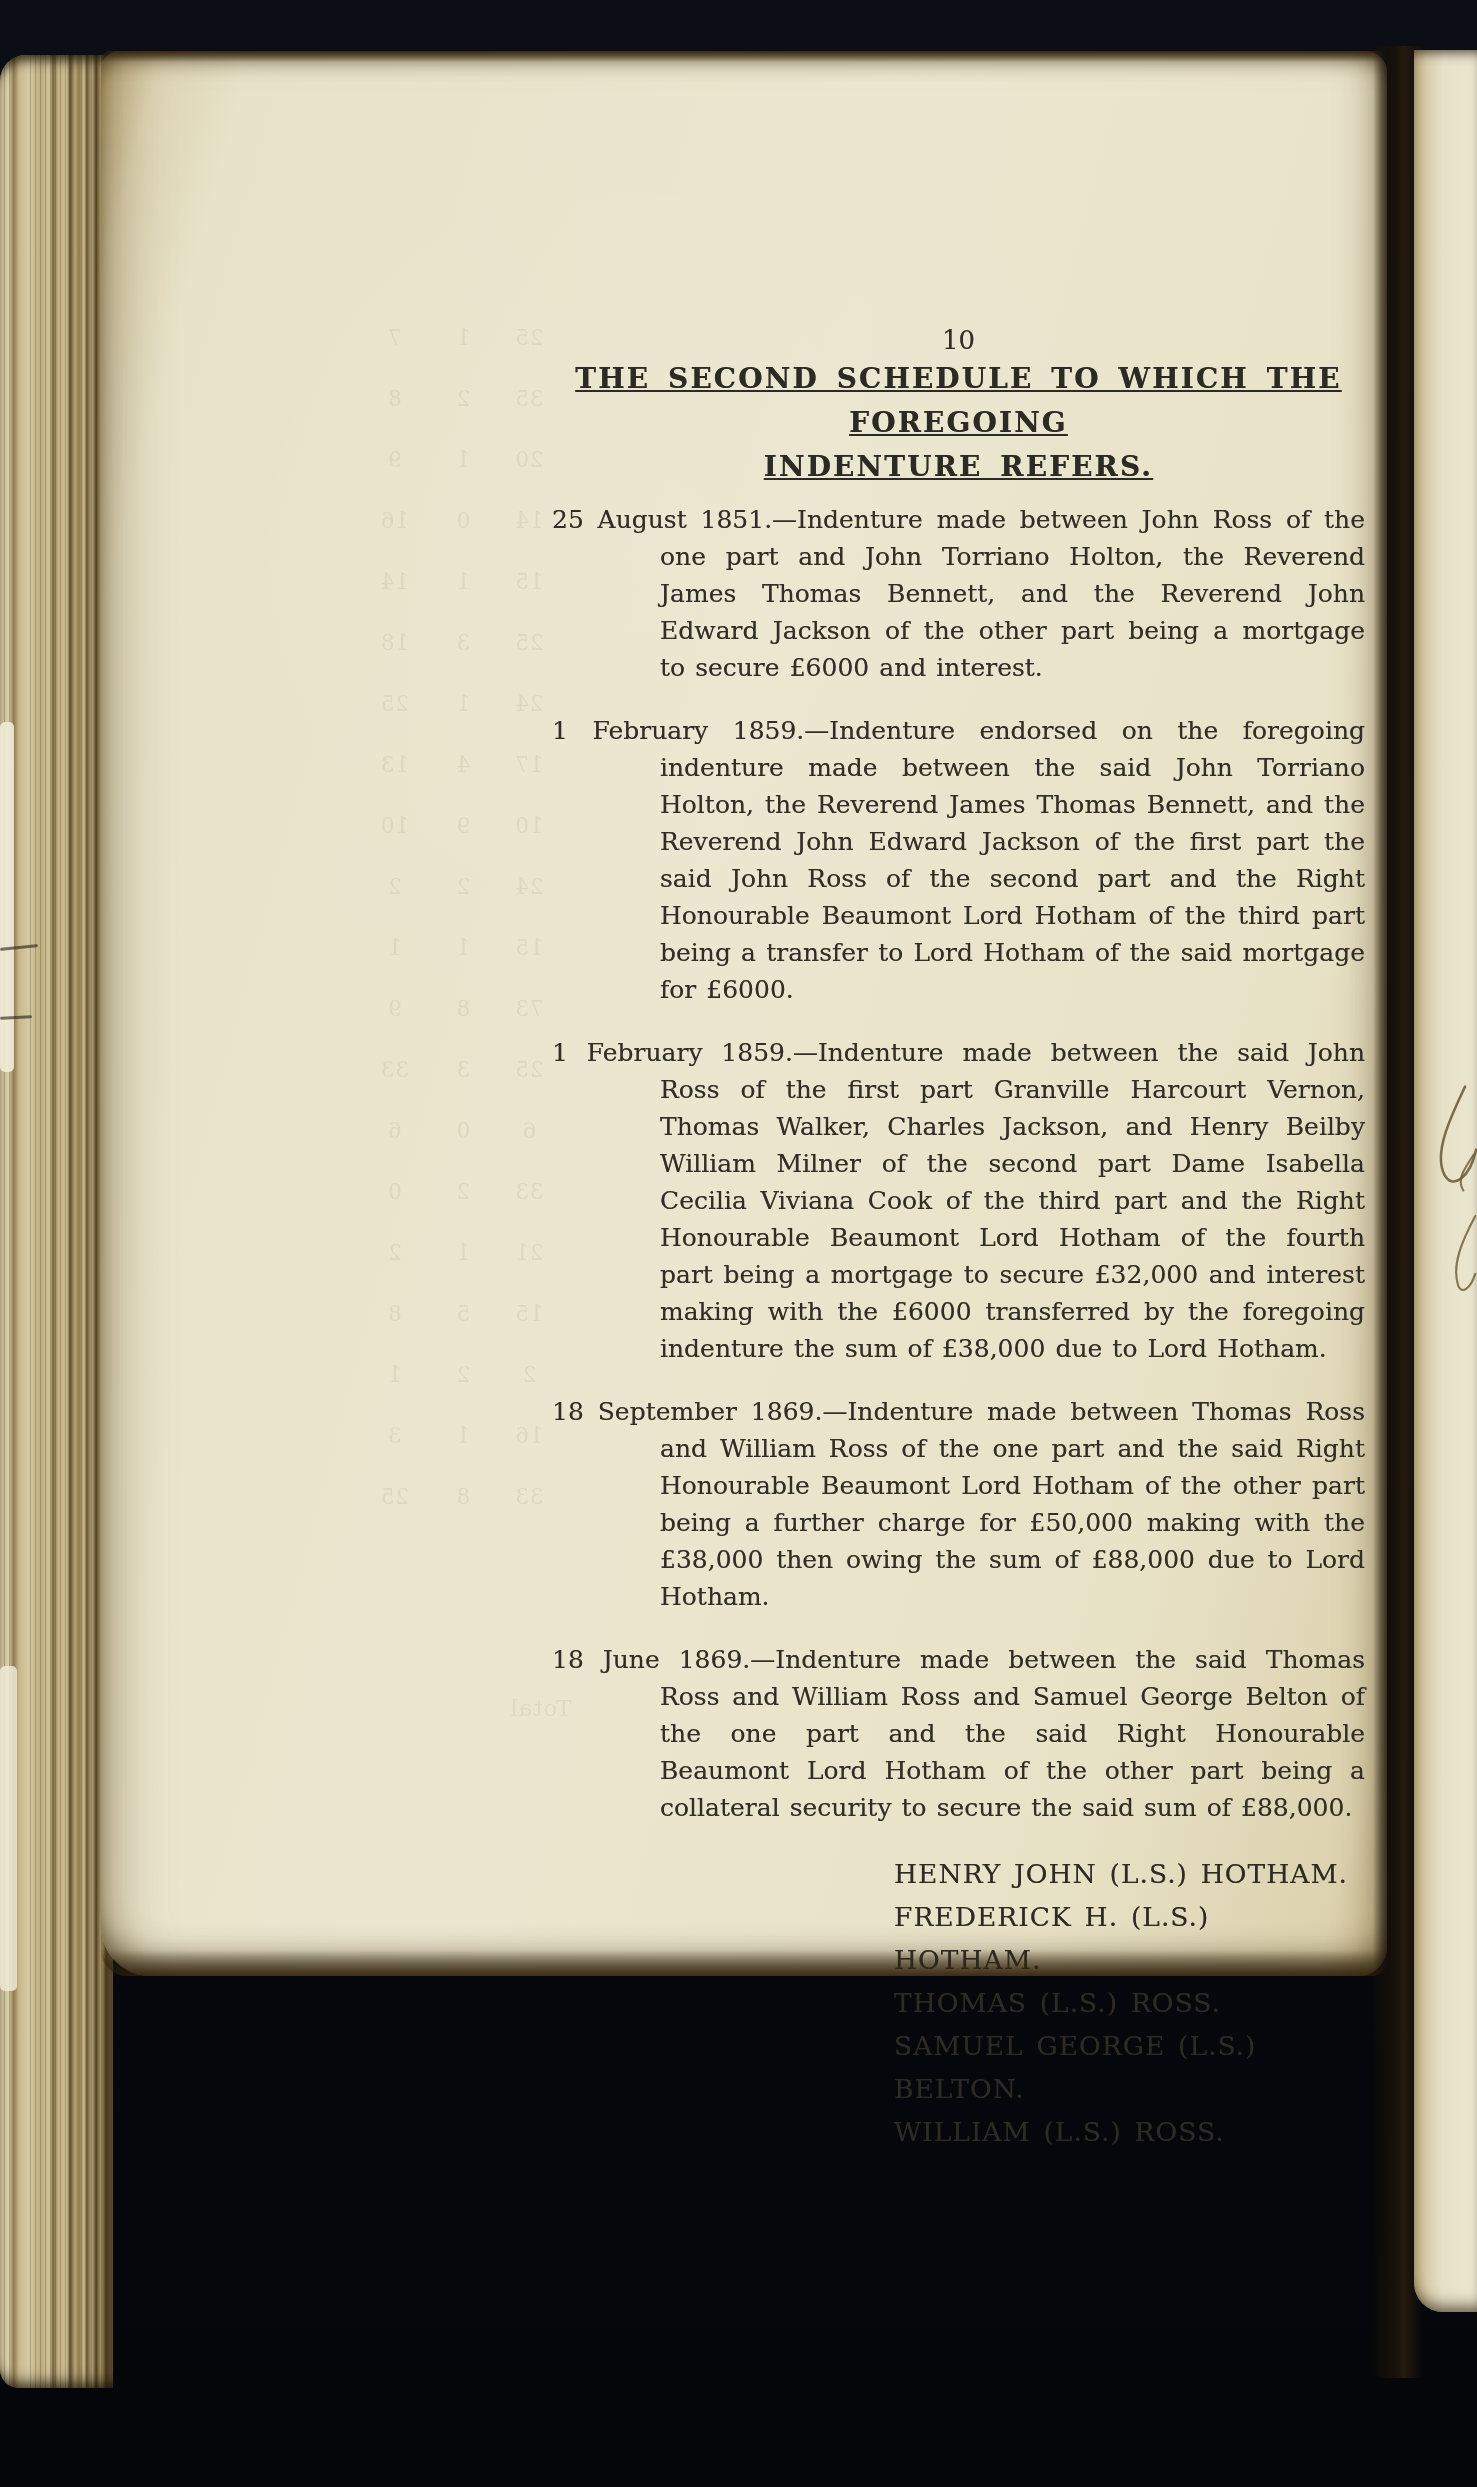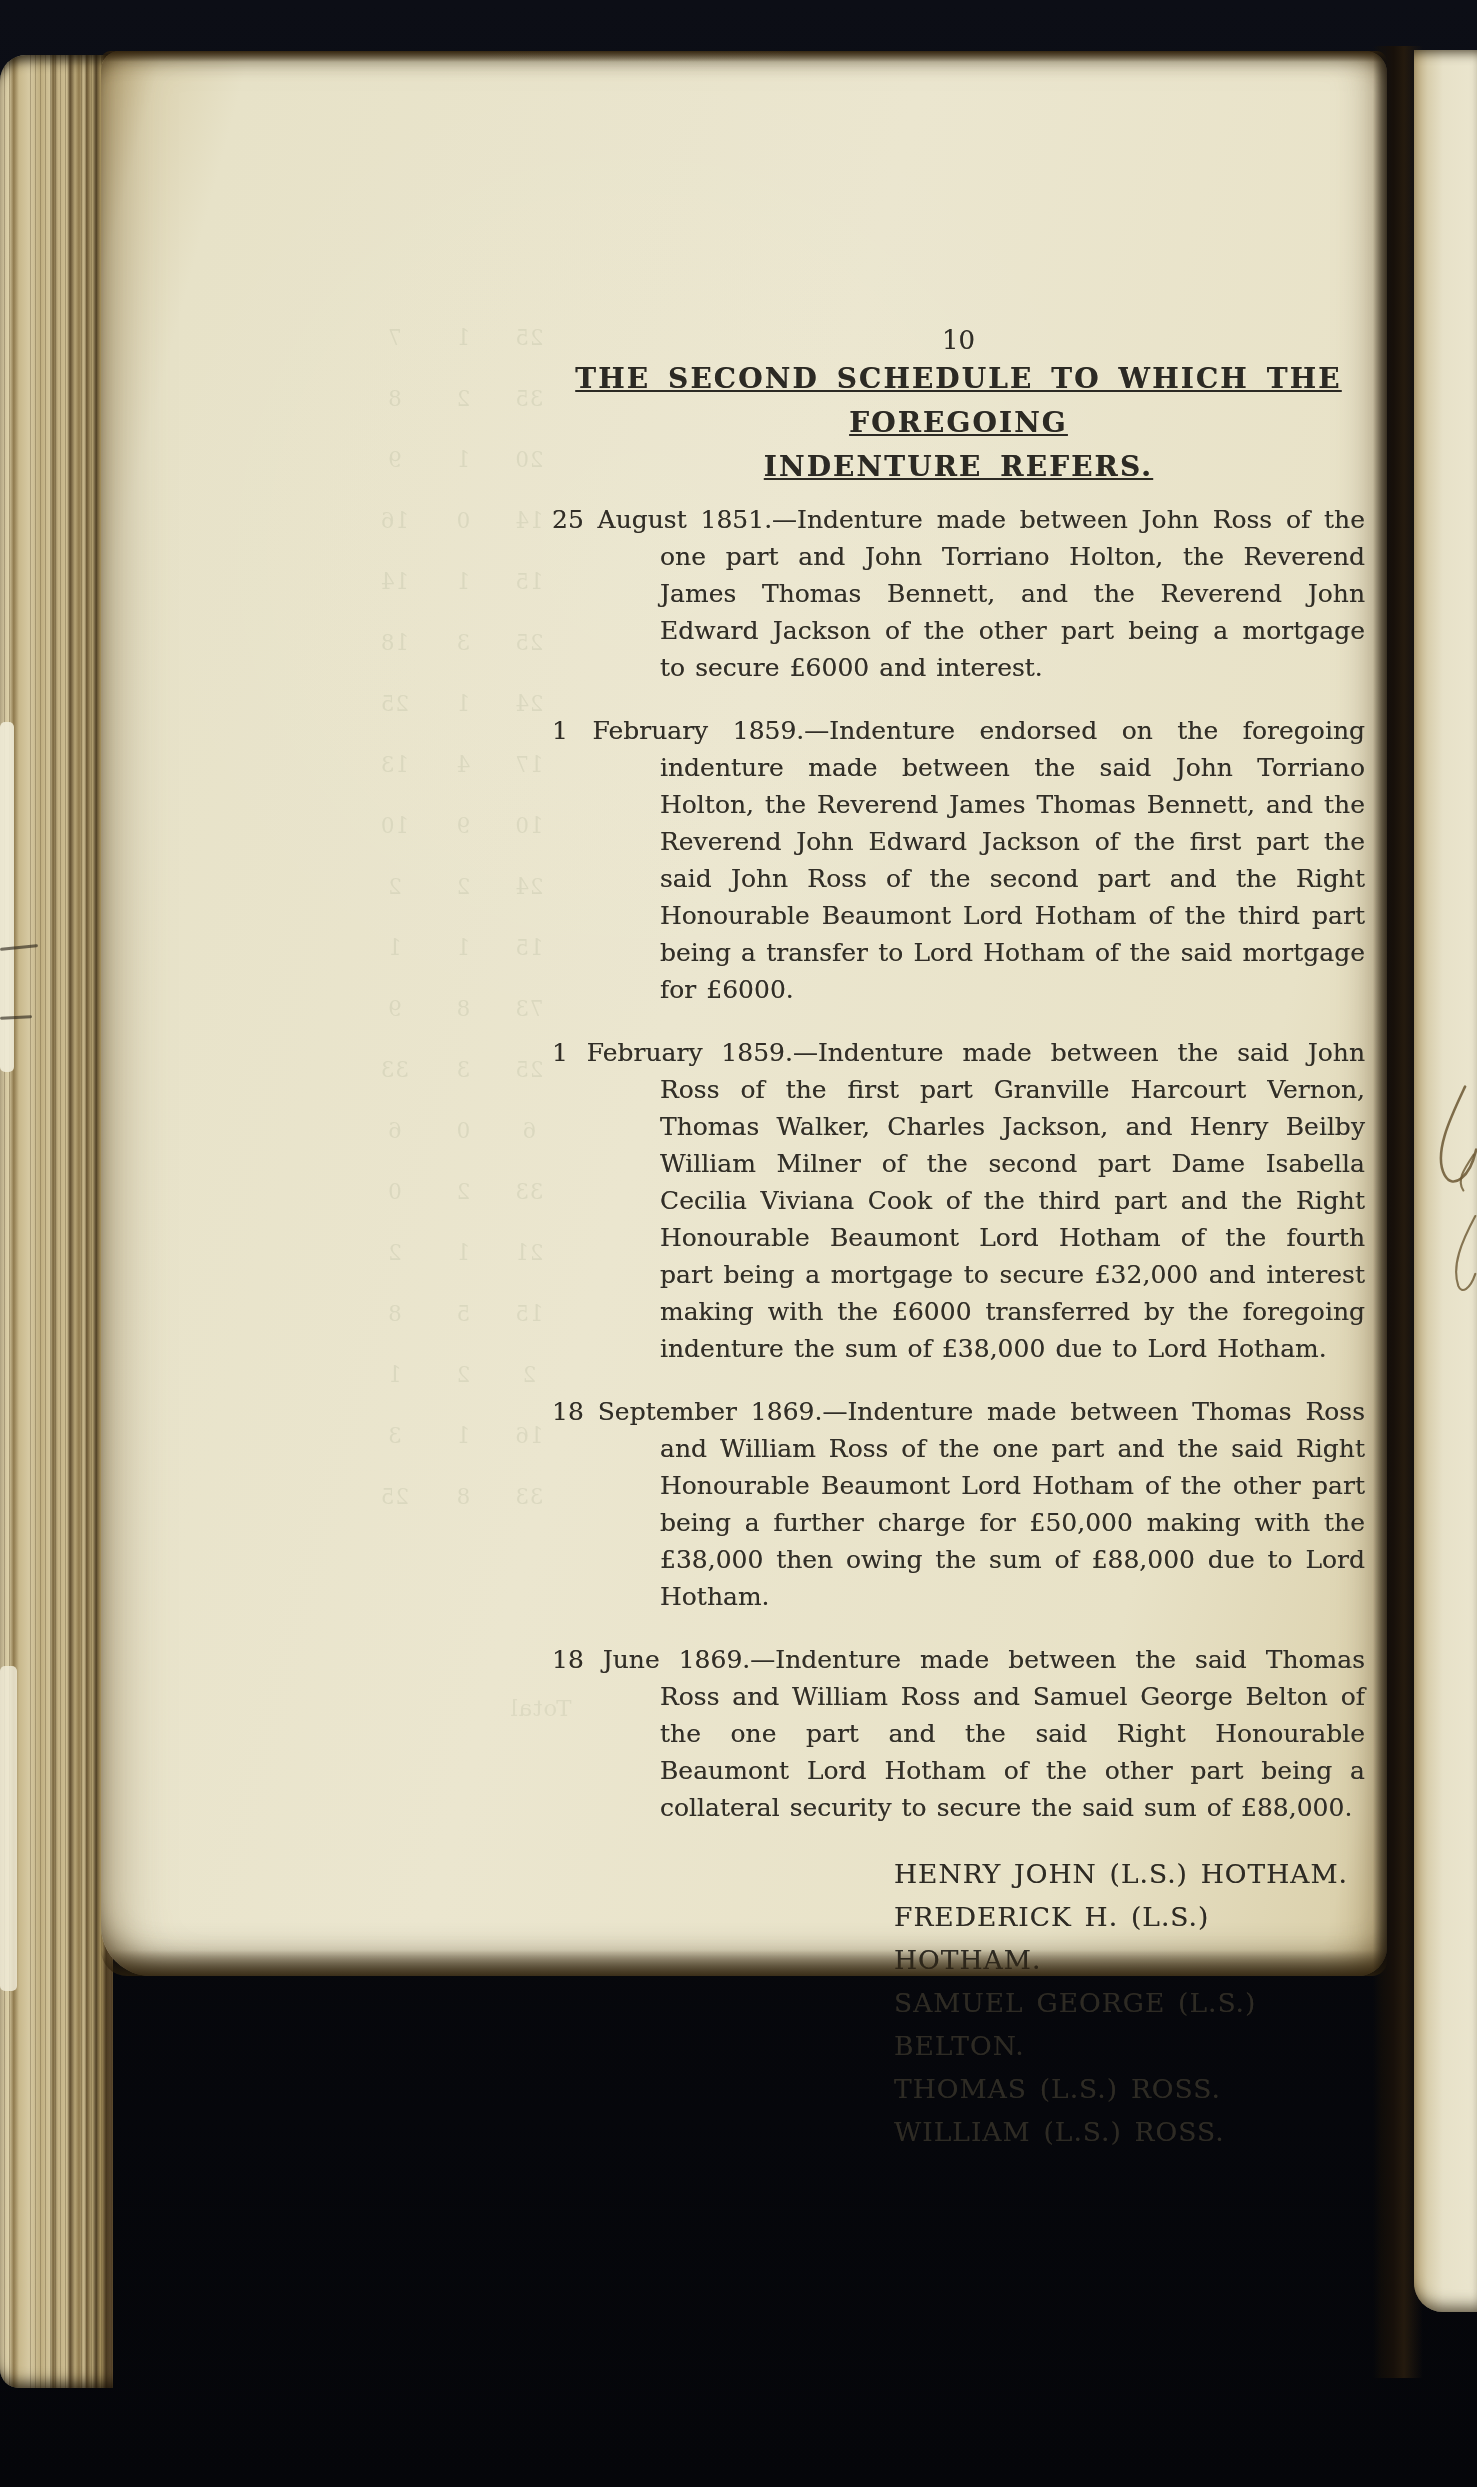--- a/index.html
+++ b/index.html
@@ -176,22 +176,22 @@
         <p>25 August 1851.—Indenture made between John Ross of the one part and John Torriano Holton, the Reverend James Thomas Bennett, and the Reverend John Edward Jackson of the other part being a mortgage to secure £6000 and interest.</p>
         <p>1 February 1859.—Indenture endorsed on the foregoing indenture made between the said John Torriano Holton, the Reverend James Thomas Bennett, and the Reverend John Edward Jackson of the first part the said John Ross of the second part and the Right Honourable Beaumont Lord Hotham of the third part being a transfer to Lord Hotham of the said mortgage for £6000.</p>
         <p>1 February 1859.—Indenture made between the said John Ross of the first part Granville Harcourt Vernon, Thomas Walker, Charles Jackson, and Henry Beilby William Milner of the second part Dame Isabella Cecilia Viviana Cook of the third part and the Right Honourable Beaumont Lord Hotham of the fourth part being a mortgage to secure £32,000 and interest making with the £6000 transferred by the foregoing indenture the sum of £38,000 due to Lord Hotham.</p>
         <p>18 September 1869.—Indenture made between Thomas Ross and William Ross of the one part and the said Right Honourable Beaumont Lord Hotham of the other part being a further charge for £50,000 making with the £38,000 then owing the sum of £88,000 due to Lord Hotham.</p>
         <p>18 June 1869.—Indenture made between the said Thomas Ross and William Ross and Samuel George Belton of the one part and the said Right Honourable Beaumont Lord Hotham of the other part being a collateral security to secure the said sum of £88,000.</p>
       </div>
 
       <div class="sigs">
         <div>HENRY JOHN (L.S.) HOTHAM.</div>
         <div>FREDERICK H. (L.S.) HOTHAM.</div>
+        <div>THOMAS (L.S.) ROSS.</div>
         <div>SAMUEL GEORGE (L.S.) BELTON.</div>
-        <div>THOMAS (L.S.) ROSS.</div>
         <div>WILLIAM (L.S.) ROSS.</div>
       </div>
     </div>
   </div>
 
   <div class="gutter"></div>
 
   <div class="facing-page">
     <svg class="hand" width="63" height="239" viewBox="0 0 74 280">
       <path d="M60 18 C44 52, 22 96, 36 122 C46 140, 66 124, 73 92" fill="none" stroke="#6b5732" stroke-width="3" stroke-linecap="round" opacity="0.85"></path>

